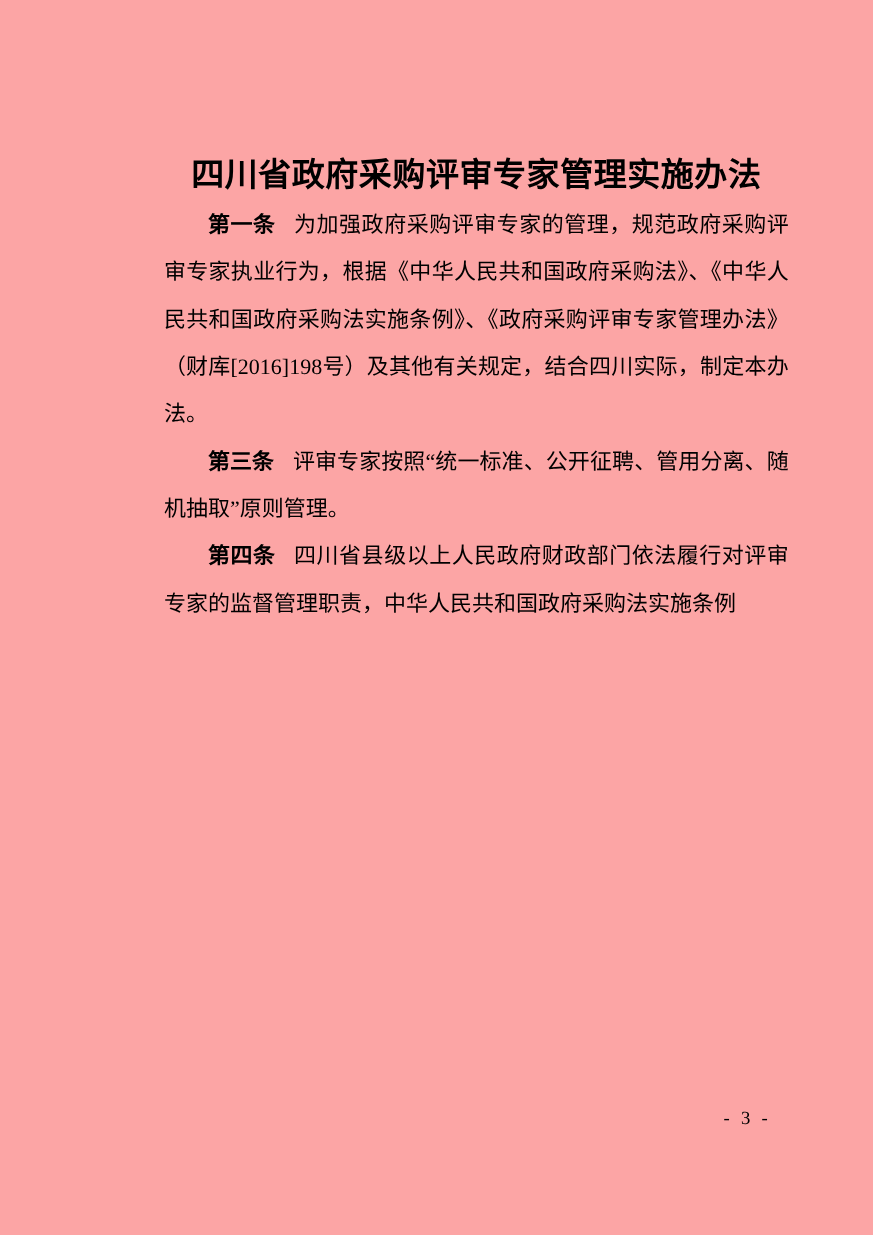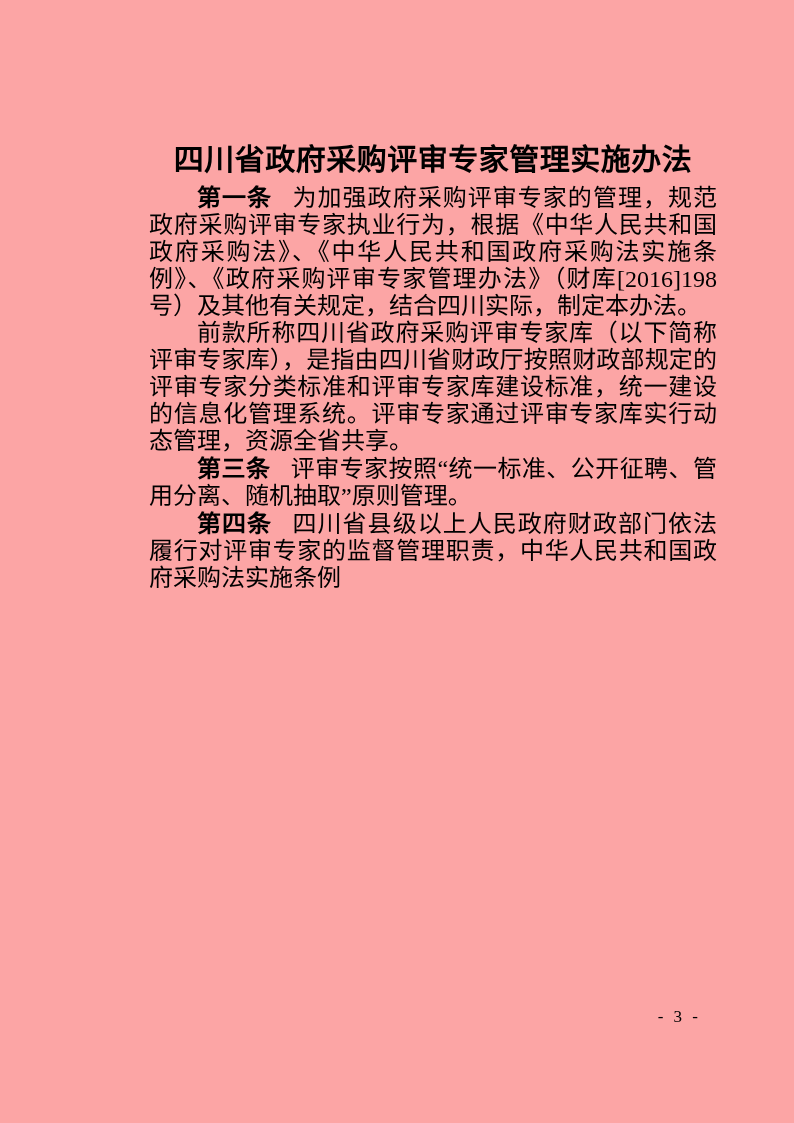--- a/index.html
+++ b/index.html
@@ -29,22 +29,22 @@
     text-align: center;
     font-size: 21px;
     line-height: 28px;
     font-weight: bold;
     font-family: "Liberation Sans", "DejaVu Sans", sans-serif;
   }
   .chapter-heading .chapter-number { margin-right: 0.9em; }
   .doc-body {
     margin: 5px auto 0 auto;
     width: 568px;
-    font-size: 24px;
-    line-height: 27px;
+    font-size: 20px;
+    line-height: 43px;
     text-align: justify;
     text-justify: inter-ideograph;
     font-family: "Liberation Serif", "DejaVu Serif", serif;
   }
   .doc-body p {
     margin: 0;
     text-indent: 2em;
   }
   .doc-body .article-label {
     font-weight: bold;
@@ -64,20 +64,19 @@
 </head>
 <body>
 
 <div class="page">
 
   <h1 class="doc-title">四川省政府采购评审专家管理实施办法</h1>
 
 
   <main class="doc-body">
       <p><strong class="article-label">第一条</strong><span>为加强政府采购评审专家的管理，规范政府采购评审专家执业行为，根据《中华人民共和国政府采购法》、《中华人民共和国政府采购法实施条例》、《政府采购评审专家管理办法》（财库[2016]198号）及其他有关规定，结合四川实际，制定本办法。</span></p>
-      <p><span>前款所称四川省政府采购评审专家库（以下简称评审专家库），是指由四川省财政厅按照财政部规定的评审专家分类标准和评审专家库建设标准，统一建设的信息化管理系统。评审专家通过评审专家库实行动态管理，资源全省共享。</span></p>
       <p><strong class="article-label">第三条</strong><span>评审专家按照“统一标准、公开征聘、管用分离、随机抽取”原则管理。</span></p>
       <p><strong class="article-label">第四条</strong><span>四川省县级以上人民政府财政部门依法履行对评审专家的监督管理职责，中华人民共和国政府采购法实施条例</span></p>
     </main>
 
   <div class="page-footer">- 3 -</div>
 
 </div>
 
 </body></html>

